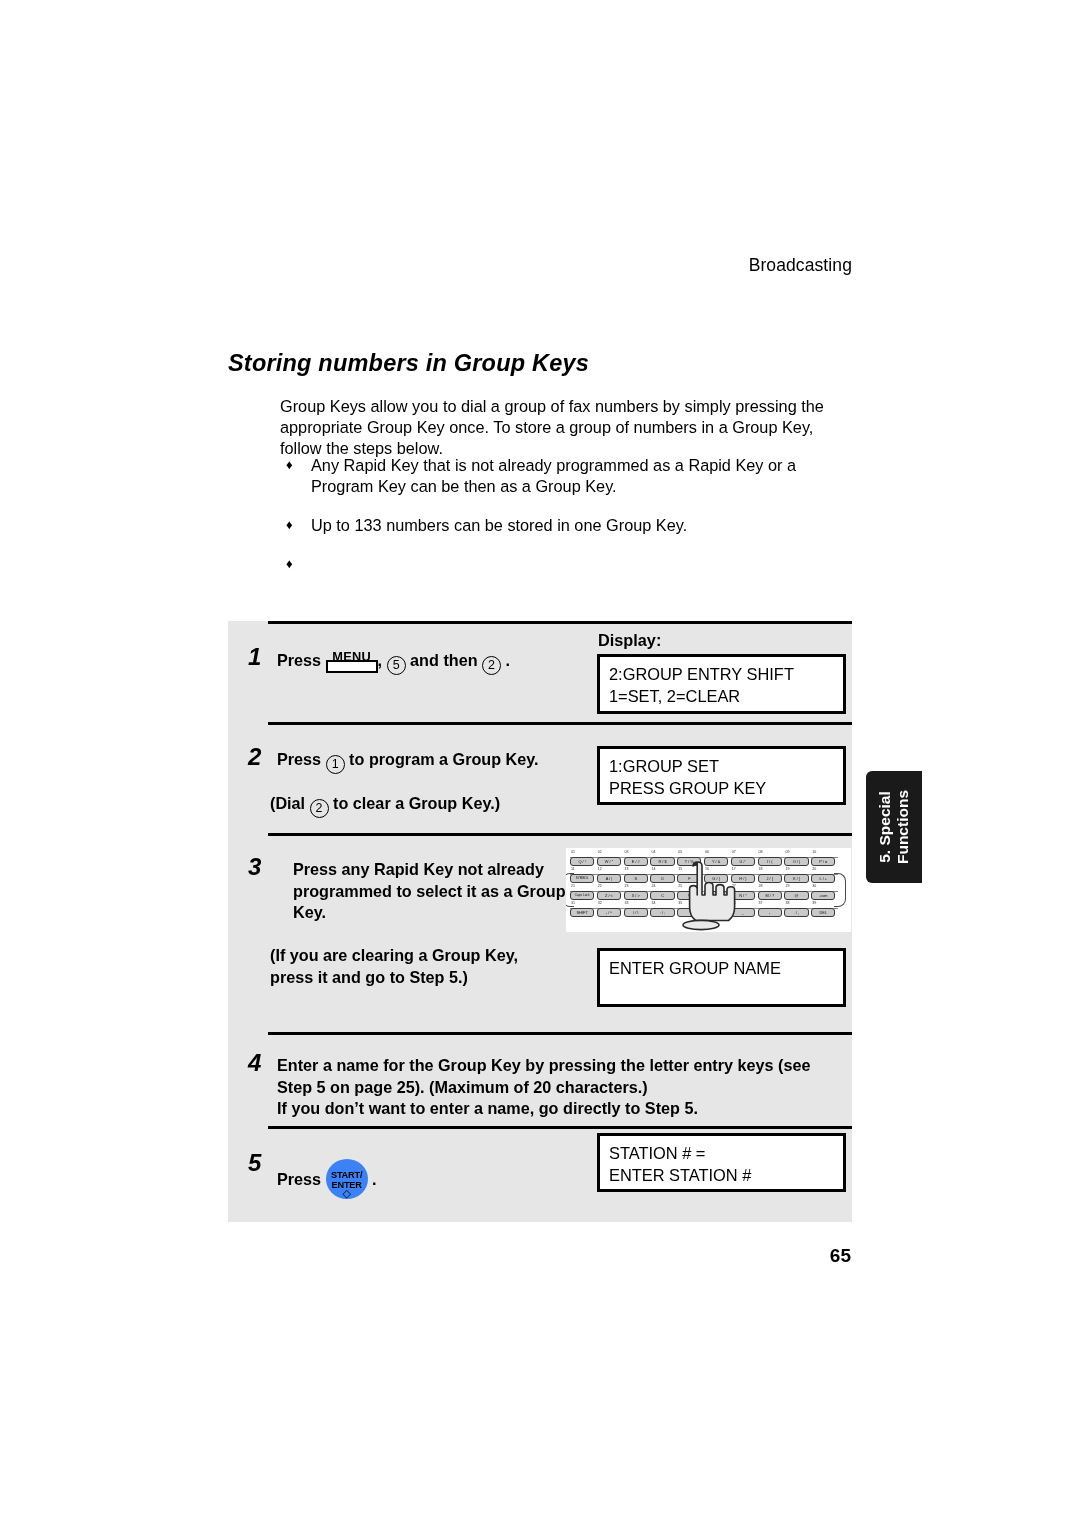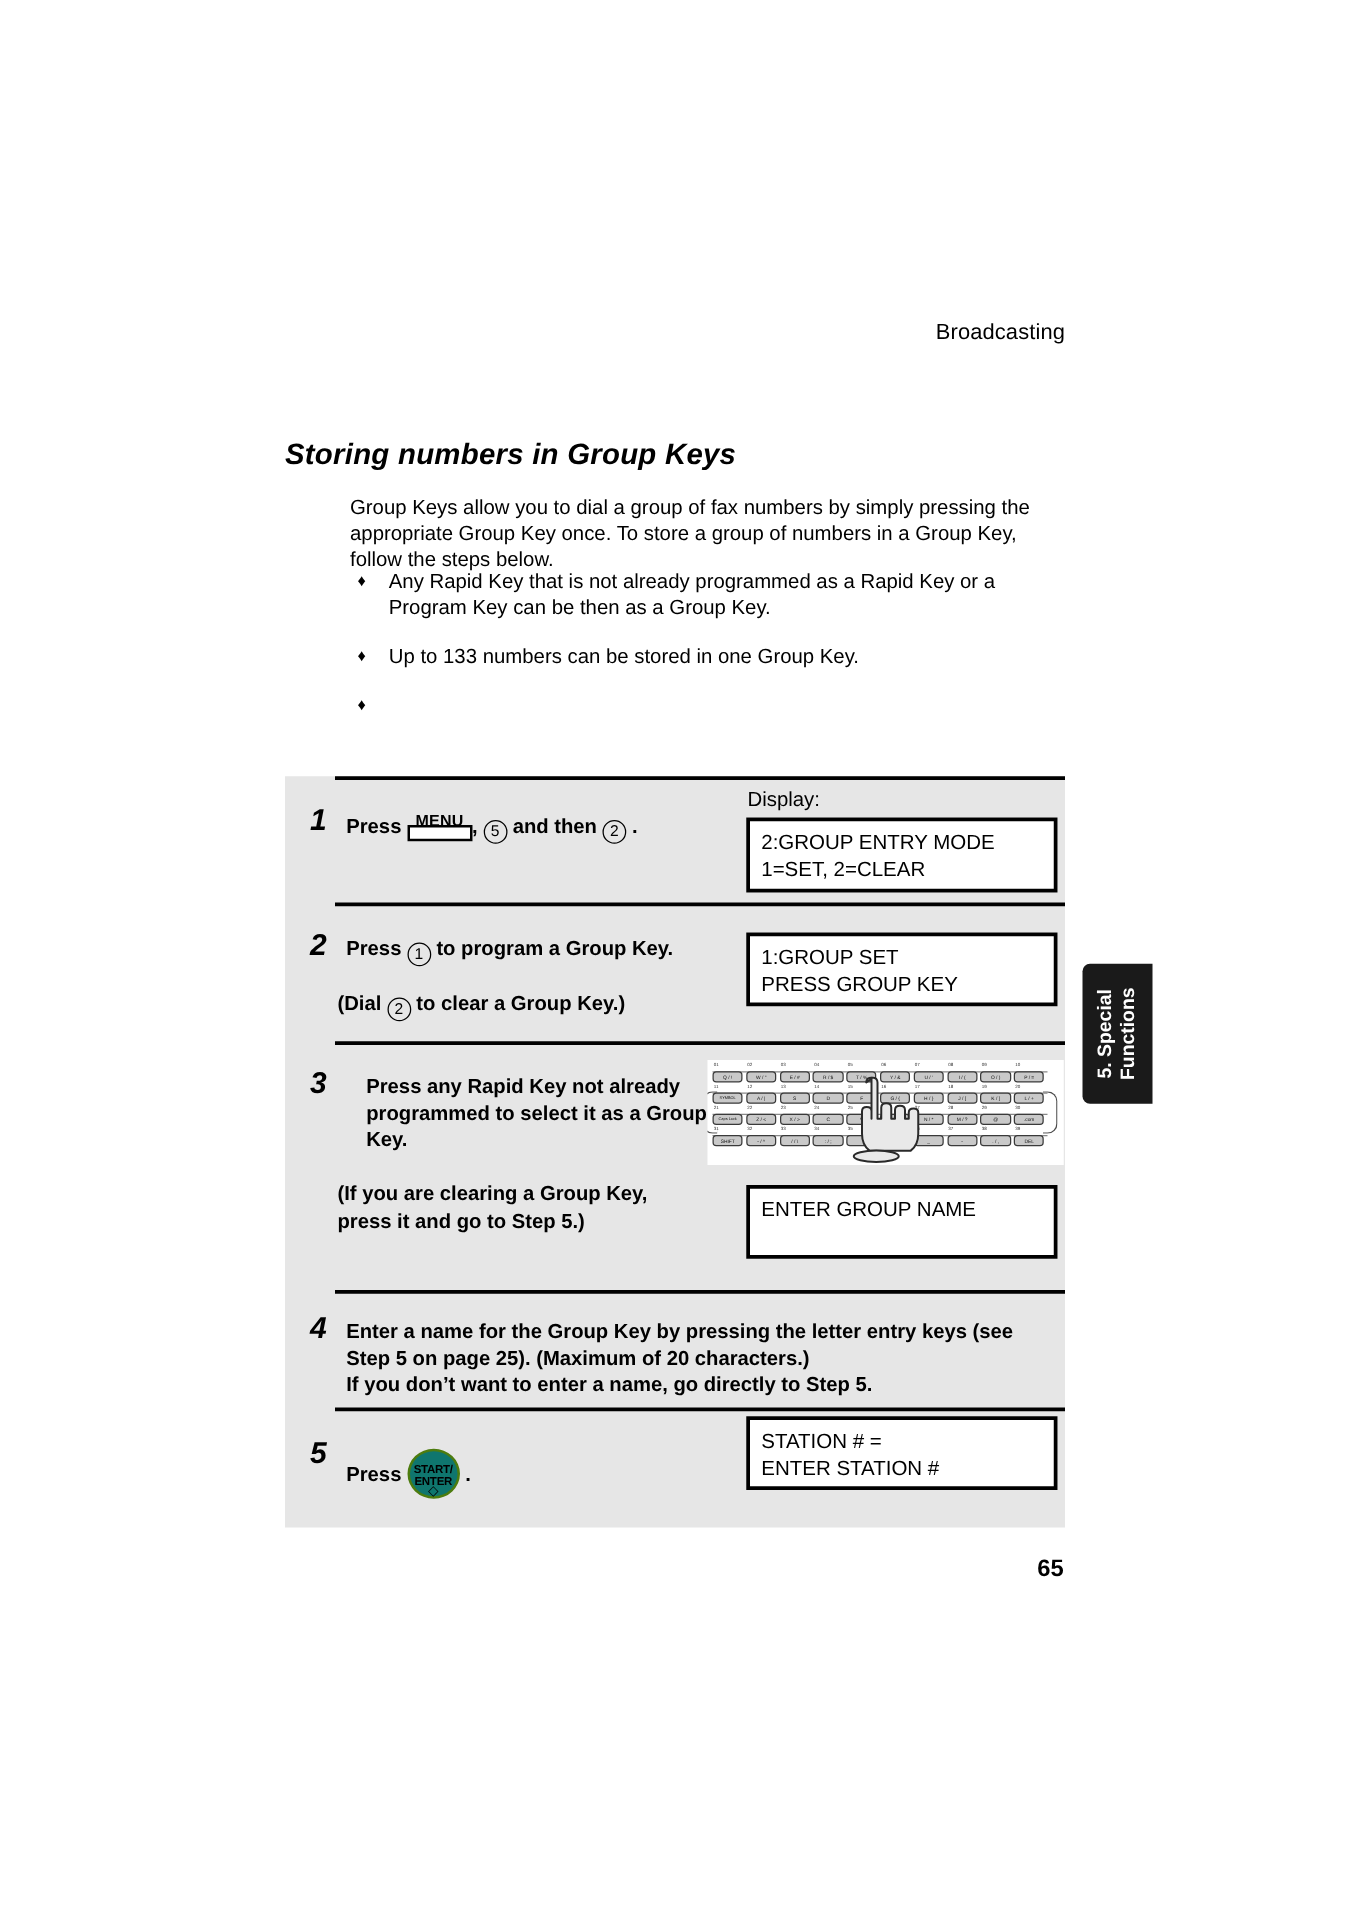--- a/index.html
+++ b/index.html
@@ -111,21 +111,21 @@
     box-sizing: border-box;
     padding: 7px 9px 0 9px;
     font-size: 16.4px;
     line-height: 21.5px;
     font-weight: normal;
   }
   .lcd div { white-space: nowrap; }
   .display-label {
     position: absolute;
     font-size: 16.3px;
-    font-weight: normal;
+    font-weight: bold;
   }
 
   
   .key-round {
     display: inline-block;
     width: 19px;
     height: 19px;
     line-height: 17px;
     border: 1.6px solid #000;
     border-radius: 50%;
@@ -162,24 +162,24 @@
     height: 13px;
     border: 2px solid #000;
     box-sizing: border-box;
     background: #fff;
   }
   .key-start {
     display: inline-block;
     position: relative;
     width: 42px;
     height: 40px;
-    border: 2px solid #4d7c0f;
+    border: 2px solid #3b82f6;
     border-radius: 50%;
     vertical-align: -14px;
-    background: #0f766e;
+    background: #3b82f6;
     box-sizing: border-box;
   }
   .key-start .l1 {
     position: absolute; top: 4px; left: 0; width: 100%;
     text-align: center; font-size: 9.2px; font-weight: bold; font-style: normal;
     letter-spacing: -0.2px;
   }
   .key-start .l2 {
     position: absolute; top: 14px; left: 0; width: 100%;
     text-align: center; font-size: 9.2px; font-weight: bold; font-style: normal;
@@ -329,21 +329,21 @@
         <span class="cap">MENU</span>
         <span class="box"></span>
       </span><span>,</span>
       <span class="key-round">5</span>
       <span>and then</span>
       <span class="key-round">2</span>
       <span>.</span>
     </div>
     <div class="display-label" style="left:370px; top:10px;">Display:</div>
     <div class="lcd" style="left:369px; top:33px; width:249px; height:60px;">
-      <div>2:GROUP ENTRY MODE</div>
+      <div>2:GROUP ENTRY SHIFT</div>
       <div>1=SET, 2=CLEAR</div>
     </div>
   </div>
 
   <div class="step-row">
     <div class="rule" style="top:101px;"></div>
     <div class="step-num" style="left:20px; top:122px;">2</div>
     <div class="step-text" style="left:49px; top:128px; width:330px;">
       <span>Press</span>
       <span class="key-round">1</span>

